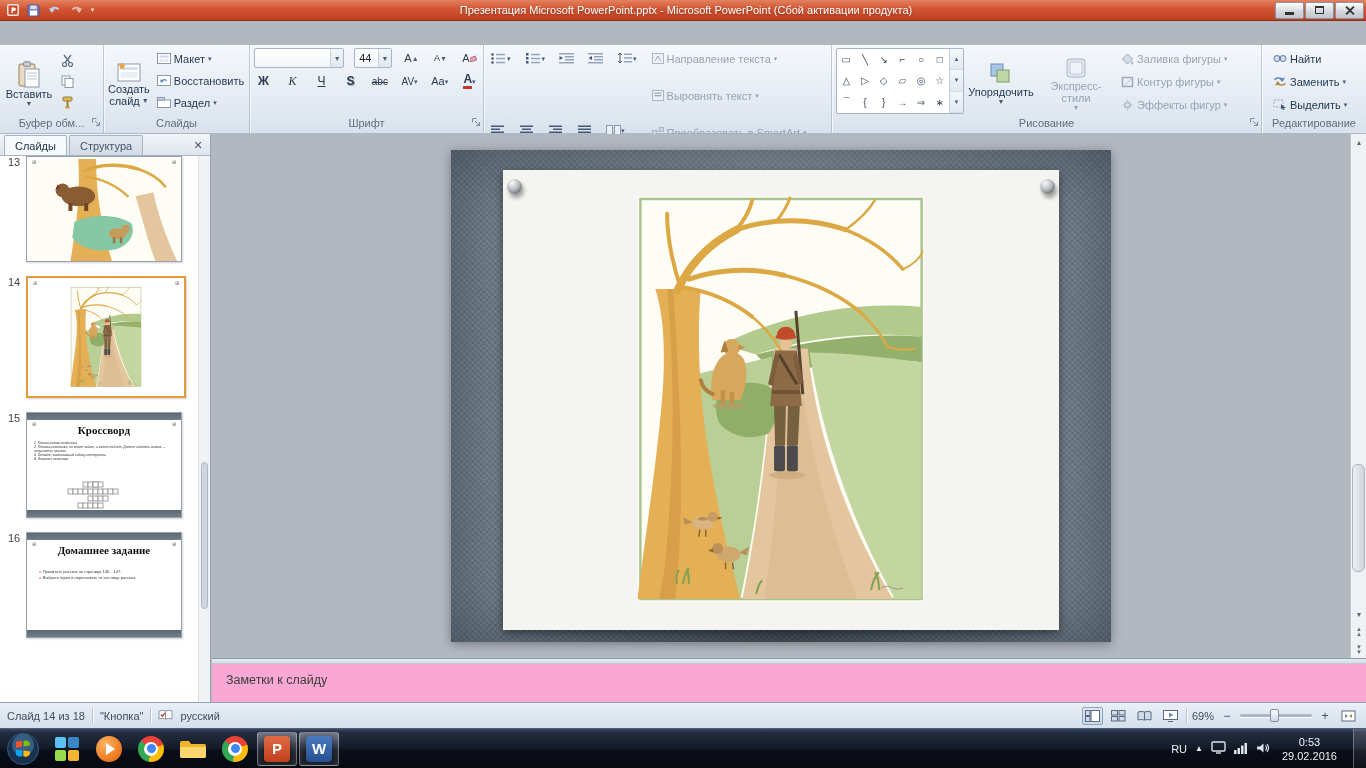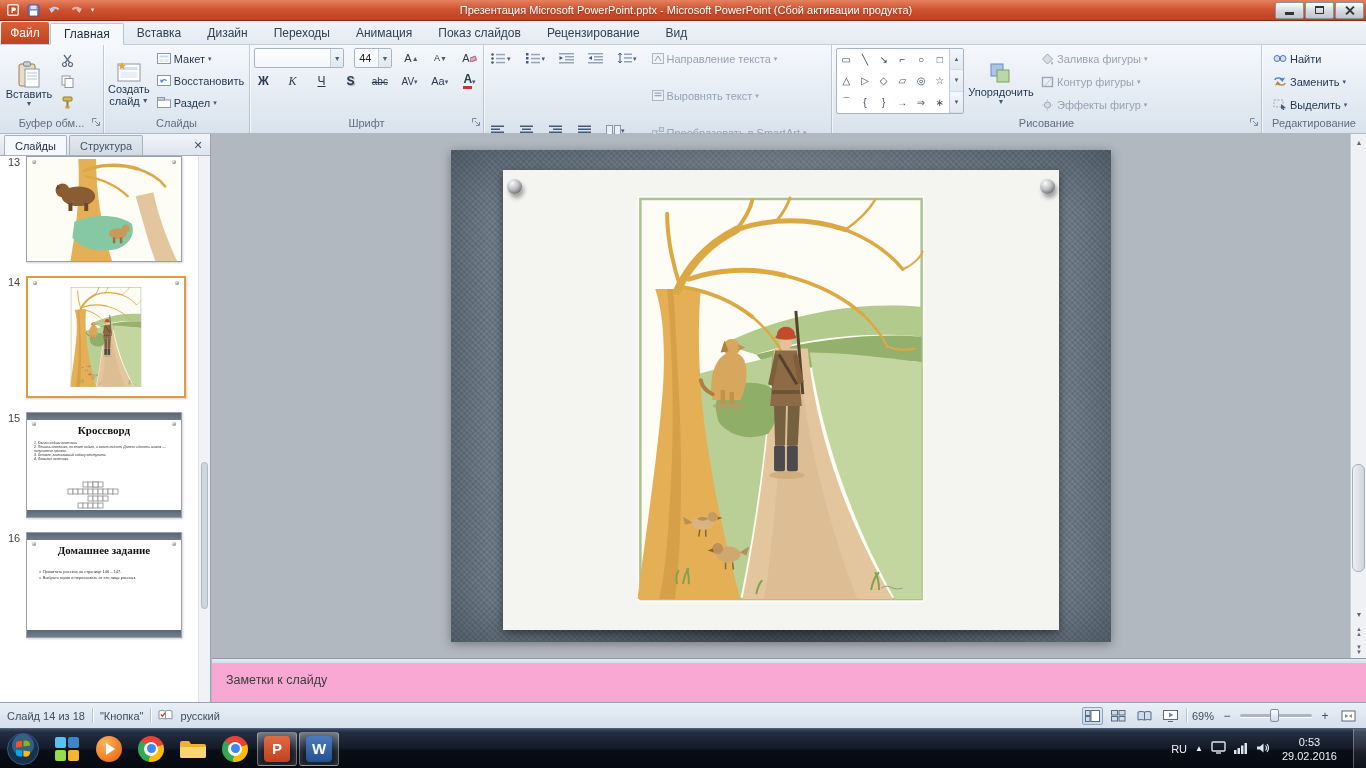--- a/index.html
+++ b/index.html
@@ -347,31 +347,20 @@
         </span>
       <span class="winbtn">
           <i class="glyph-max"></i>
         </span>
       <span class="winbtn">
           <i class="glyph-close"></i>
         </span>
     </div>
   </div>
 
-  <div class="tabrow">
-    <div class="ftab">Файл</div>
-    <div class="rtab active">Главная</div>
-    <div class="rtab">Вставка</div>
-    <div class="rtab">Дизайн</div>
-    <div class="rtab">Переходы</div>
-    <div class="rtab">Анимация</div>
-    <div class="rtab">Показ слайдов</div>
-    <div class="rtab">Рецензирование</div>
-    <div class="rtab">Вид</div>
-  </div>
 
   <div class="ribbon">
 
     <div class="grp" style="width:104px">
       <div class="grp-body">
         <div class="bigbtn" style="width:50px">
           <svg width="24" height="27">
               <rect x="2" y="3" width="16" height="22" rx="2" fill="#e8dcc8" stroke="#9a7c4e"></rect>
               <rect x="6.5" y="0.8" width="7" height="4.5" rx="1.5" fill="#c8cdd4" stroke="#7d8694"></rect>
               <rect x="8" y="8" width="14" height="18" fill="#fff" stroke="#8b97a8"></rect>
@@ -699,20 +688,28 @@
           </div>
         </div>
         <div class="bigbtn" style="width:66px">
           <svg width="24" height="24">
               <rect x="2" y="2" width="12" height="12" fill="#a8c6e8" stroke="#6a8cb5"></rect>
               <rect x="8" y="8" width="12" height="12" fill="#bcd6a8" stroke="#7da05e"></rect>
             </svg>
           <span class="cap">Упорядочить</span>
           <span class="arw">▼</span>
         </div>
+        <div class="bigbtn dis" style="width:76px">
+          <svg width="24" height="24">
+              <rect x="3" y="3" width="18" height="18" rx="3" fill="#dfe5ec" stroke="#aab6c4"></rect>
+              <rect x="6" y="6" width="12" height="12" rx="2" fill="#eef1f5" stroke="#c2ccd8"></rect>
+            </svg>
+          <span class="cap">Экспресс-стили</span>
+          <span class="arw dis">▼</span>
+        </div>
         <div class="vcol" style="gap:2px">
           <div class="sbtn dis">
             <svg width="13" height="12">
                 <path d="M6.5 1 L11.5 6 L6.5 11 L1.5 6 Z" fill="#d5dde8" stroke="#9aa7b6"></path>
                 <path d="M11 8 q2 3 0.2 3.4 q-1.8 0.4 -0.2 -3.4" fill="#9aa7b6"></path>
               </svg>
             <span>Заливка фигуры</span>
               <span class="arw dis">▾</span>
           </div>
           <div class="sbtn dis">

